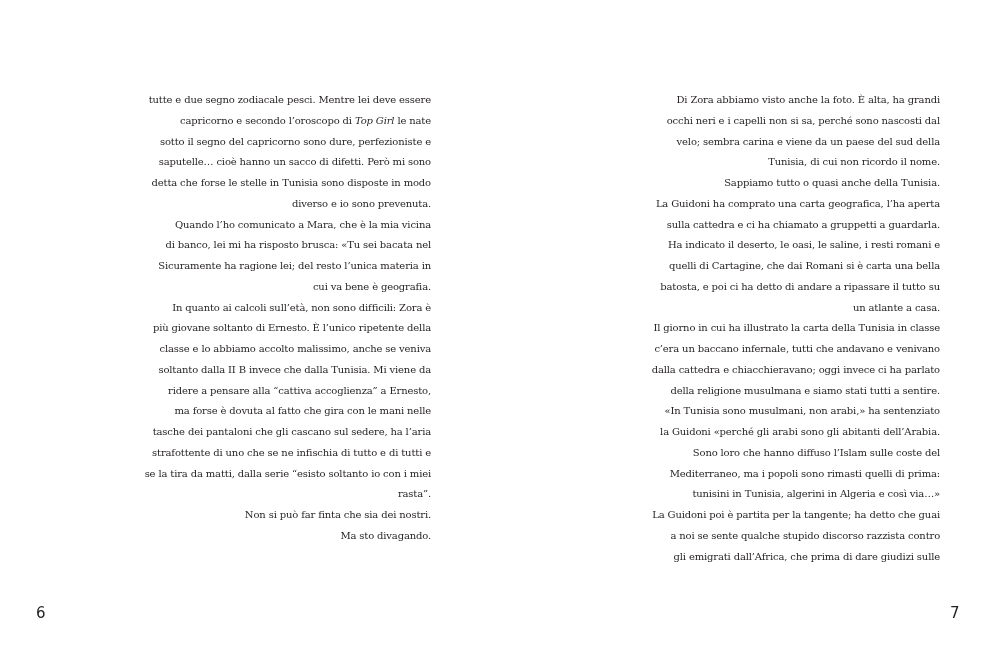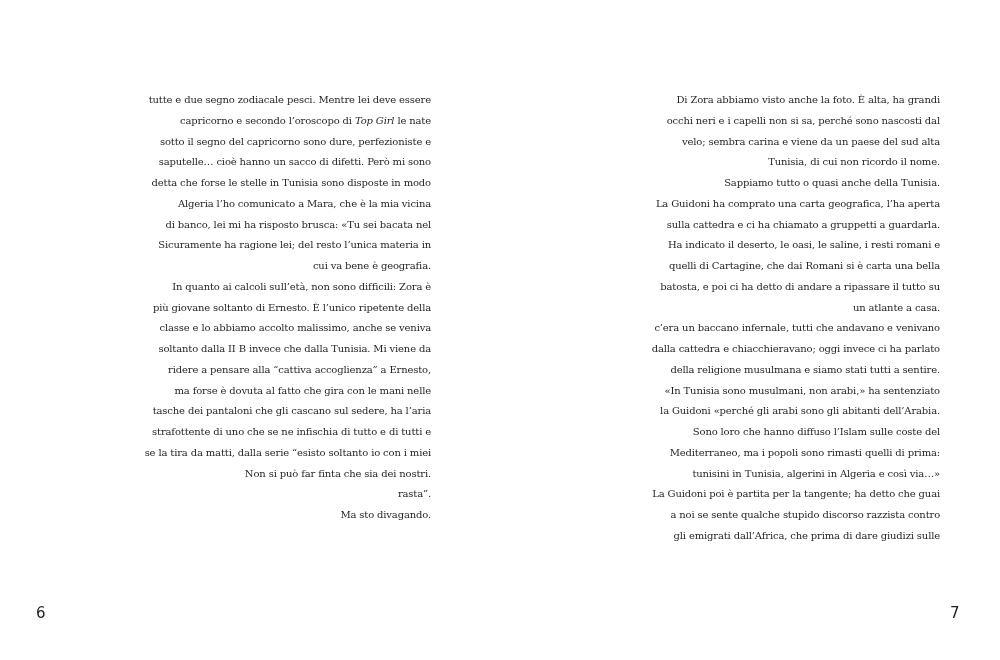--- a/index.html
+++ b/index.html
@@ -43,49 +43,51 @@
 </head>
 <body>
 
 <div>
   <div id="page-left" class="page">
       <span class="line"><span>tutte e due segno zodiacale pesci. Mentre lei deve essere</span></span>
       <span class="line"><span>capricorno e secondo l’oroscopo di </span><em>Top Girl</em><span> le nate</span></span>
       <span class="line"><span>sotto il segno del capricorno sono dure, perfezioniste e</span></span>
       <span class="line"><span>saputelle… cioè hanno un sacco di difetti. Però mi sono</span></span>
       <span class="line"><span>detta che forse le stelle in Tunisia sono disposte in modo</span></span>
-      <span class="line"><span>Algeria l’ho comunicato a Mara, che è la mia vicina</span></span>
+      <span class="line"><span>diverso e io sono prevenuta.</span></span>
+      <span class="line"><span>Quando l’ho comunicato a Mara, che è la mia vicina</span></span>
       <span class="line"><span>di banco, lei mi ha risposto brusca: «Tu sei bacata nel</span></span>
       <span class="line"><span>Sicuramente ha ragione lei; del resto l’unica materia in</span></span>
       <span class="line"><span>cui va bene è geografia.</span></span>
       <span class="line"><span>In quanto ai calcoli sull’età, non sono difficili: Zora è</span></span>
       <span class="line"><span>più giovane soltanto di Ernesto. È l’unico ripetente della</span></span>
       <span class="line"><span>classe e lo abbiamo accolto malissimo, anche se veniva</span></span>
       <span class="line"><span>soltanto dalla II B invece che dalla Tunisia. Mi viene da</span></span>
       <span class="line"><span>ridere a pensare alla “cattiva accoglienza” a Ernesto,</span></span>
       <span class="line"><span>ma forse è dovuta al fatto che gira con le mani nelle</span></span>
       <span class="line"><span>tasche dei pantaloni che gli cascano sul sedere, ha l’aria</span></span>
       <span class="line"><span>strafottente di uno che se ne infischia di tutto e di tutti e</span></span>
       <span class="line"><span>se la tira da matti, dalla serie “esisto soltanto io con i miei</span></span>
+      <span class="line"><span>rasta”.</span></span>
       <span class="line"><span>Non si può far finta che sia dei nostri.</span></span>
-      <span class="line"><span>rasta”.</span></span>
       <span class="line"><span>Ma sto divagando.</span></span>
     </div>
   <div id="page-right" class="page">
       <span class="line"><span>Di Zora abbiamo visto anche la foto. È alta, ha grandi</span></span>
       <span class="line"><span>occhi neri e i capelli non si sa, perché sono nascosti dal</span></span>
-      <span class="line"><span>velo; sembra carina e viene da un paese del sud alta</span></span>
+      <span class="line"><span>velo; sembra carina e viene da un paese del sud della</span></span>
       <span class="line"><span>Tunisia, di cui non ricordo il nome.</span></span>
       <span class="line"><span>Sappiamo tutto o quasi anche della Tunisia.</span></span>
       <span class="line"><span>La Guidoni ha comprato una carta geografica, l’ha aperta</span></span>
       <span class="line"><span>sulla cattedra e ci ha chiamato a gruppetti a guardarla.</span></span>
       <span class="line"><span>Ha indicato il deserto, le oasi, le saline, i resti romani e</span></span>
       <span class="line"><span>quelli di Cartagine, che dai Romani si è carta una bella</span></span>
       <span class="line"><span>batosta, e poi ci ha detto di andare a ripassare il tutto su</span></span>
       <span class="line"><span>un atlante a casa.</span></span>
+      <span class="line"><span>Il giorno in cui ha illustrato la carta della Tunisia in classe</span></span>
       <span class="line"><span>c’era un baccano infernale, tutti che andavano e venivano</span></span>
       <span class="line"><span>dalla cattedra e chiacchieravano; oggi invece ci ha parlato</span></span>
       <span class="line"><span>della religione musulmana e siamo stati tutti a sentire.</span></span>
       <span class="line"><span>«In Tunisia sono musulmani, non arabi,» ha sentenziato</span></span>
       <span class="line"><span>la Guidoni «perché gli arabi sono gli abitanti dell’Arabia.</span></span>
       <span class="line"><span>Sono loro che hanno diffuso l’Islam sulle coste del</span></span>
       <span class="line"><span>Mediterraneo, ma i popoli sono rimasti quelli di prima:</span></span>
       <span class="line"><span>tunisini in Tunisia, algerini in Algeria e così via…»</span></span>
       <span class="line"><span>La Guidoni poi è partita per la tangente; ha detto che guai</span></span>
       <span class="line"><span>a noi se sente qualche stupido discorso razzista contro</span></span>

